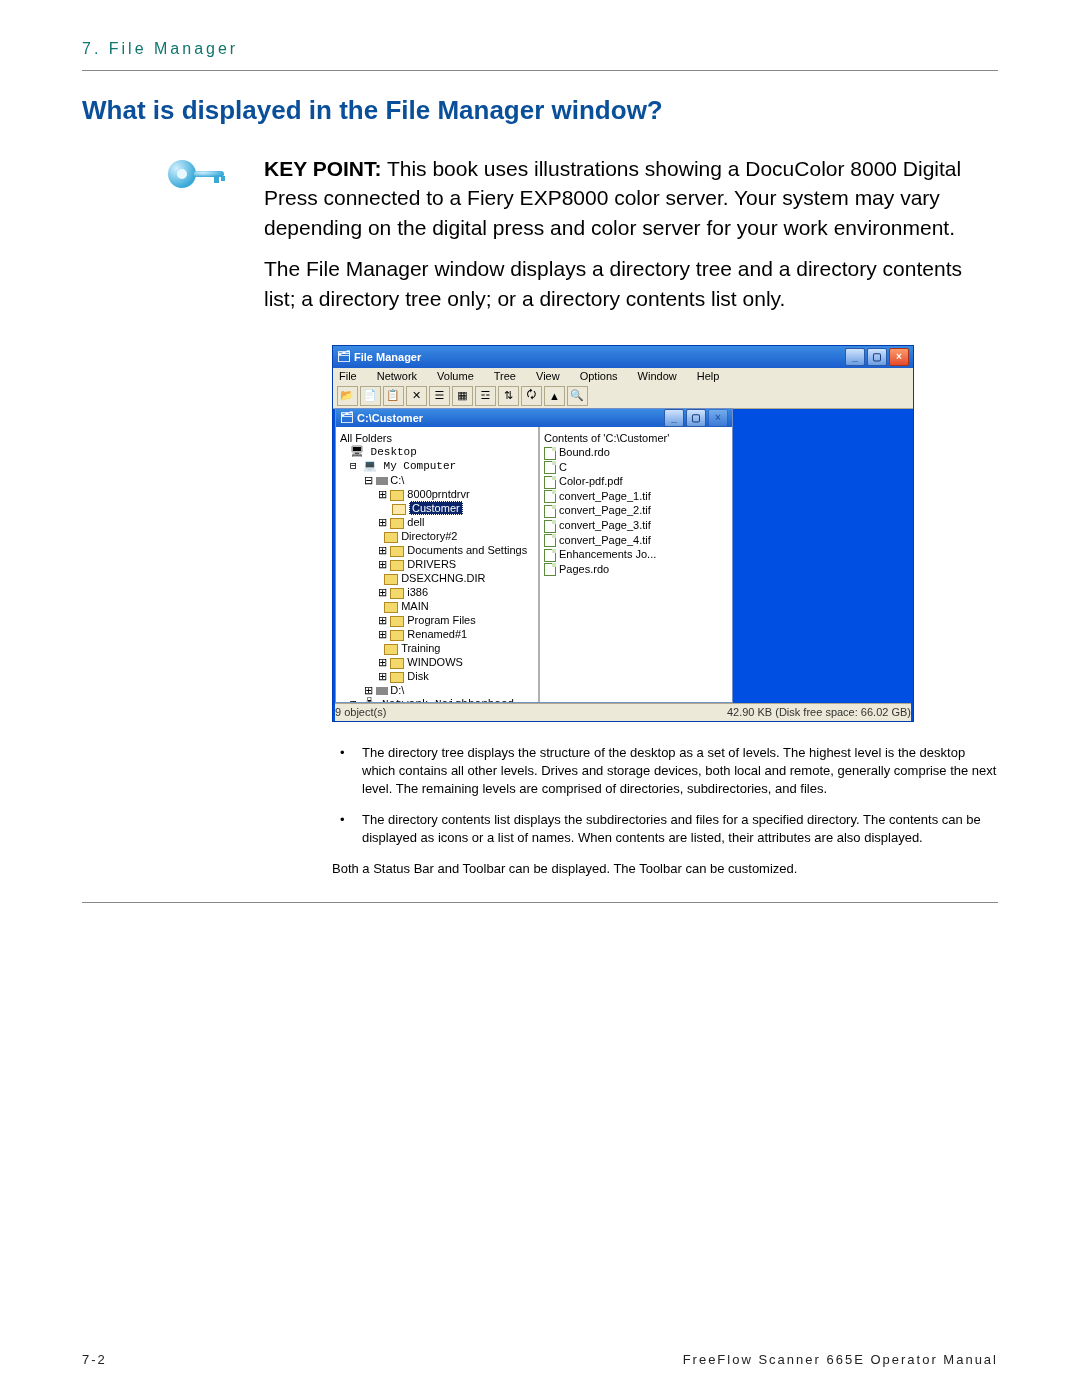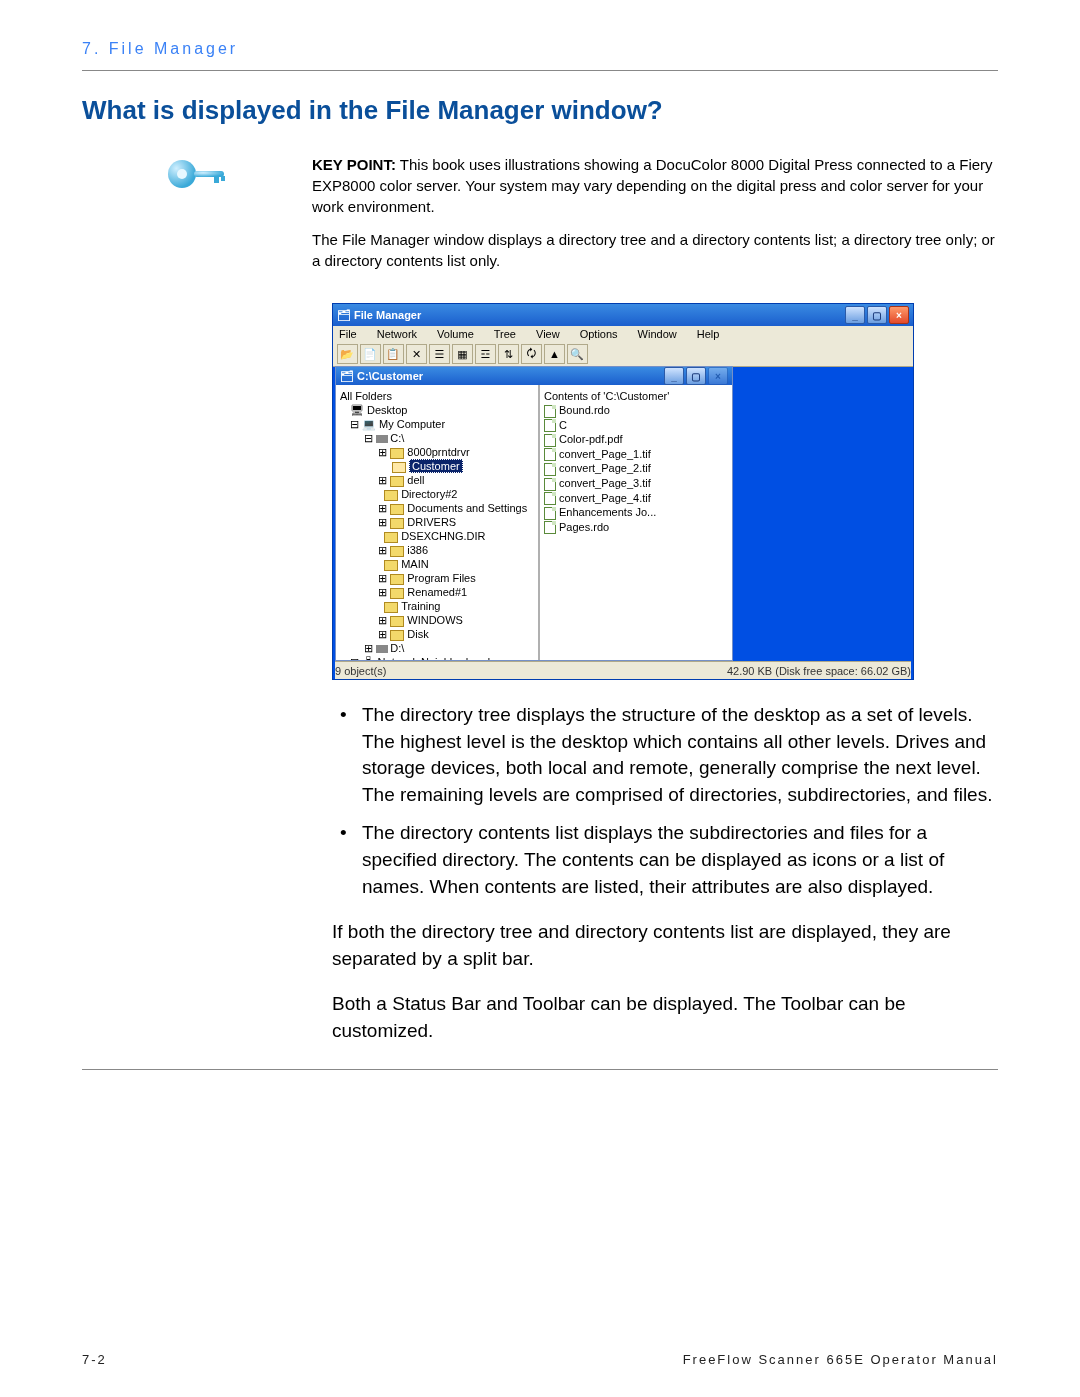--- a/index.html
+++ b/index.html
@@ -10,21 +10,21 @@
     color:#000;
     position:relative;
     box-sizing:border-box;
     padding:40px 82px 60px 82px;
   }
   .chapter-row{
     display:flex;
     justify-content:space-between;
     font-size:16px;
     letter-spacing:3px;
-    color:#3b82f6;
+    color:#0f766e;
   }
   .top-rule{border:none;border-top:1px solid #888;margin:12px 0 24px 0;}
   .bottom-rule{border:none;border-top:1px solid #888;margin:24px 0 8px 0;}
   h1.section{
     font-size:26px;
     color:#0a4f9a;
     font-weight:bold;
     margin:20px 0 28px 0;
   }
   .key-row{
@@ -33,29 +33,28 @@
     gap:32px;
     margin-bottom:4px;
   }
   .key-icon{
     flex:0 0 150px;
     display:flex;
     justify-content:flex-end;
   }
   .body-text{
     flex:1;
-    font-size:15px;
+    font-size:21px;
     line-height:1.4;
     margin-top:0;
-    margin-left:48px;
   }
   .body-text p{margin:0 0 12px 0;}
   .keypoint b{font-weight:bold;}
   .indent-block{margin-left:250px;}
-  .indent-block p,.bullets li{font-size:19px;line-height:1.4;}
+  .indent-block p,.bullets li{font-size:13px;line-height:1.4;}
   .bullets{margin:22px 0 8px 0;padding-left:0;list-style:none;}
   .bullets li{position:relative;padding-left:30px;margin-bottom:12px;}
   .bullets li::before{content:"•";position:absolute;left:8px;color:#000;}
 
   
   .fm-screenshot{
     margin:20px 0 8px 250px;
     width:580px;
     height:375px;
     background:#004fe3;
@@ -135,21 +134,21 @@
   }
   .tree-pane{
     width:49%;
     border-right:2px solid #b0b0b0;
     padding:4px 4px;
     font-size:11px;
     overflow:hidden;
     white-space:nowrap;
   }
   .tree-pane div{line-height:14px;}
-  .pad1{padding-left:10px;}
+  .pad1{padding-left:10px;font-family:Liberation Mono, monospace;}
   .pad2{padding-left:24px;}
   .pad3{padding-left:38px;}
   .pad4{padding-left:52px;}
   .drv{display:inline-block;width:12px;height:8px;background:#888;margin-right:2px;vertical-align:middle;}
   .fld{display:inline-block;width:12px;height:9px;background:#f3d96b;border:1px solid #b08a20;margin-right:3px;vertical-align:middle;}
   .fld.open{background:#ffe9a8;}
   .sel{background:#0a246a;color:#fff;border:1px dotted #fff;padding:0 2px;}
   .list-pane{
     flex:1;
     padding:4px 4px;
@@ -301,21 +300,20 @@
     <span class="mid"></span>
     <span>42.90 KB  (Disk free space:  66.02 GB)</span>
   </div>
 </div>
 
 <div class="indent-block">
   <ul class="bullets">
     <li>The directory tree displays the structure of the desktop as a set of levels. The highest level is the desktop which contains all other levels. Drives and storage devices, both local and remote, generally comprise the next level. The remaining levels are comprised of directories, subdirectories, and files.</li>
     <li>The directory contents list displays the subdirectories and files for a specified directory. The contents can be displayed as icons or a list of names. When contents are listed, their attributes are also displayed.</li>
   </ul>
-  <p>If both the directory tree and directory contents list are displayed, they are separated by a split bar.</p>
   <p>Both a Status Bar and Toolbar can be displayed. The Toolbar can be customized.</p>
 </div>
 
 <hr class="bottom-rule">
 <div class="footer-row">
   <span>7-2</span>
   <span>FreeFlow Scanner 665E Operator Manual</span>
 </div>
 
 </body></html>

